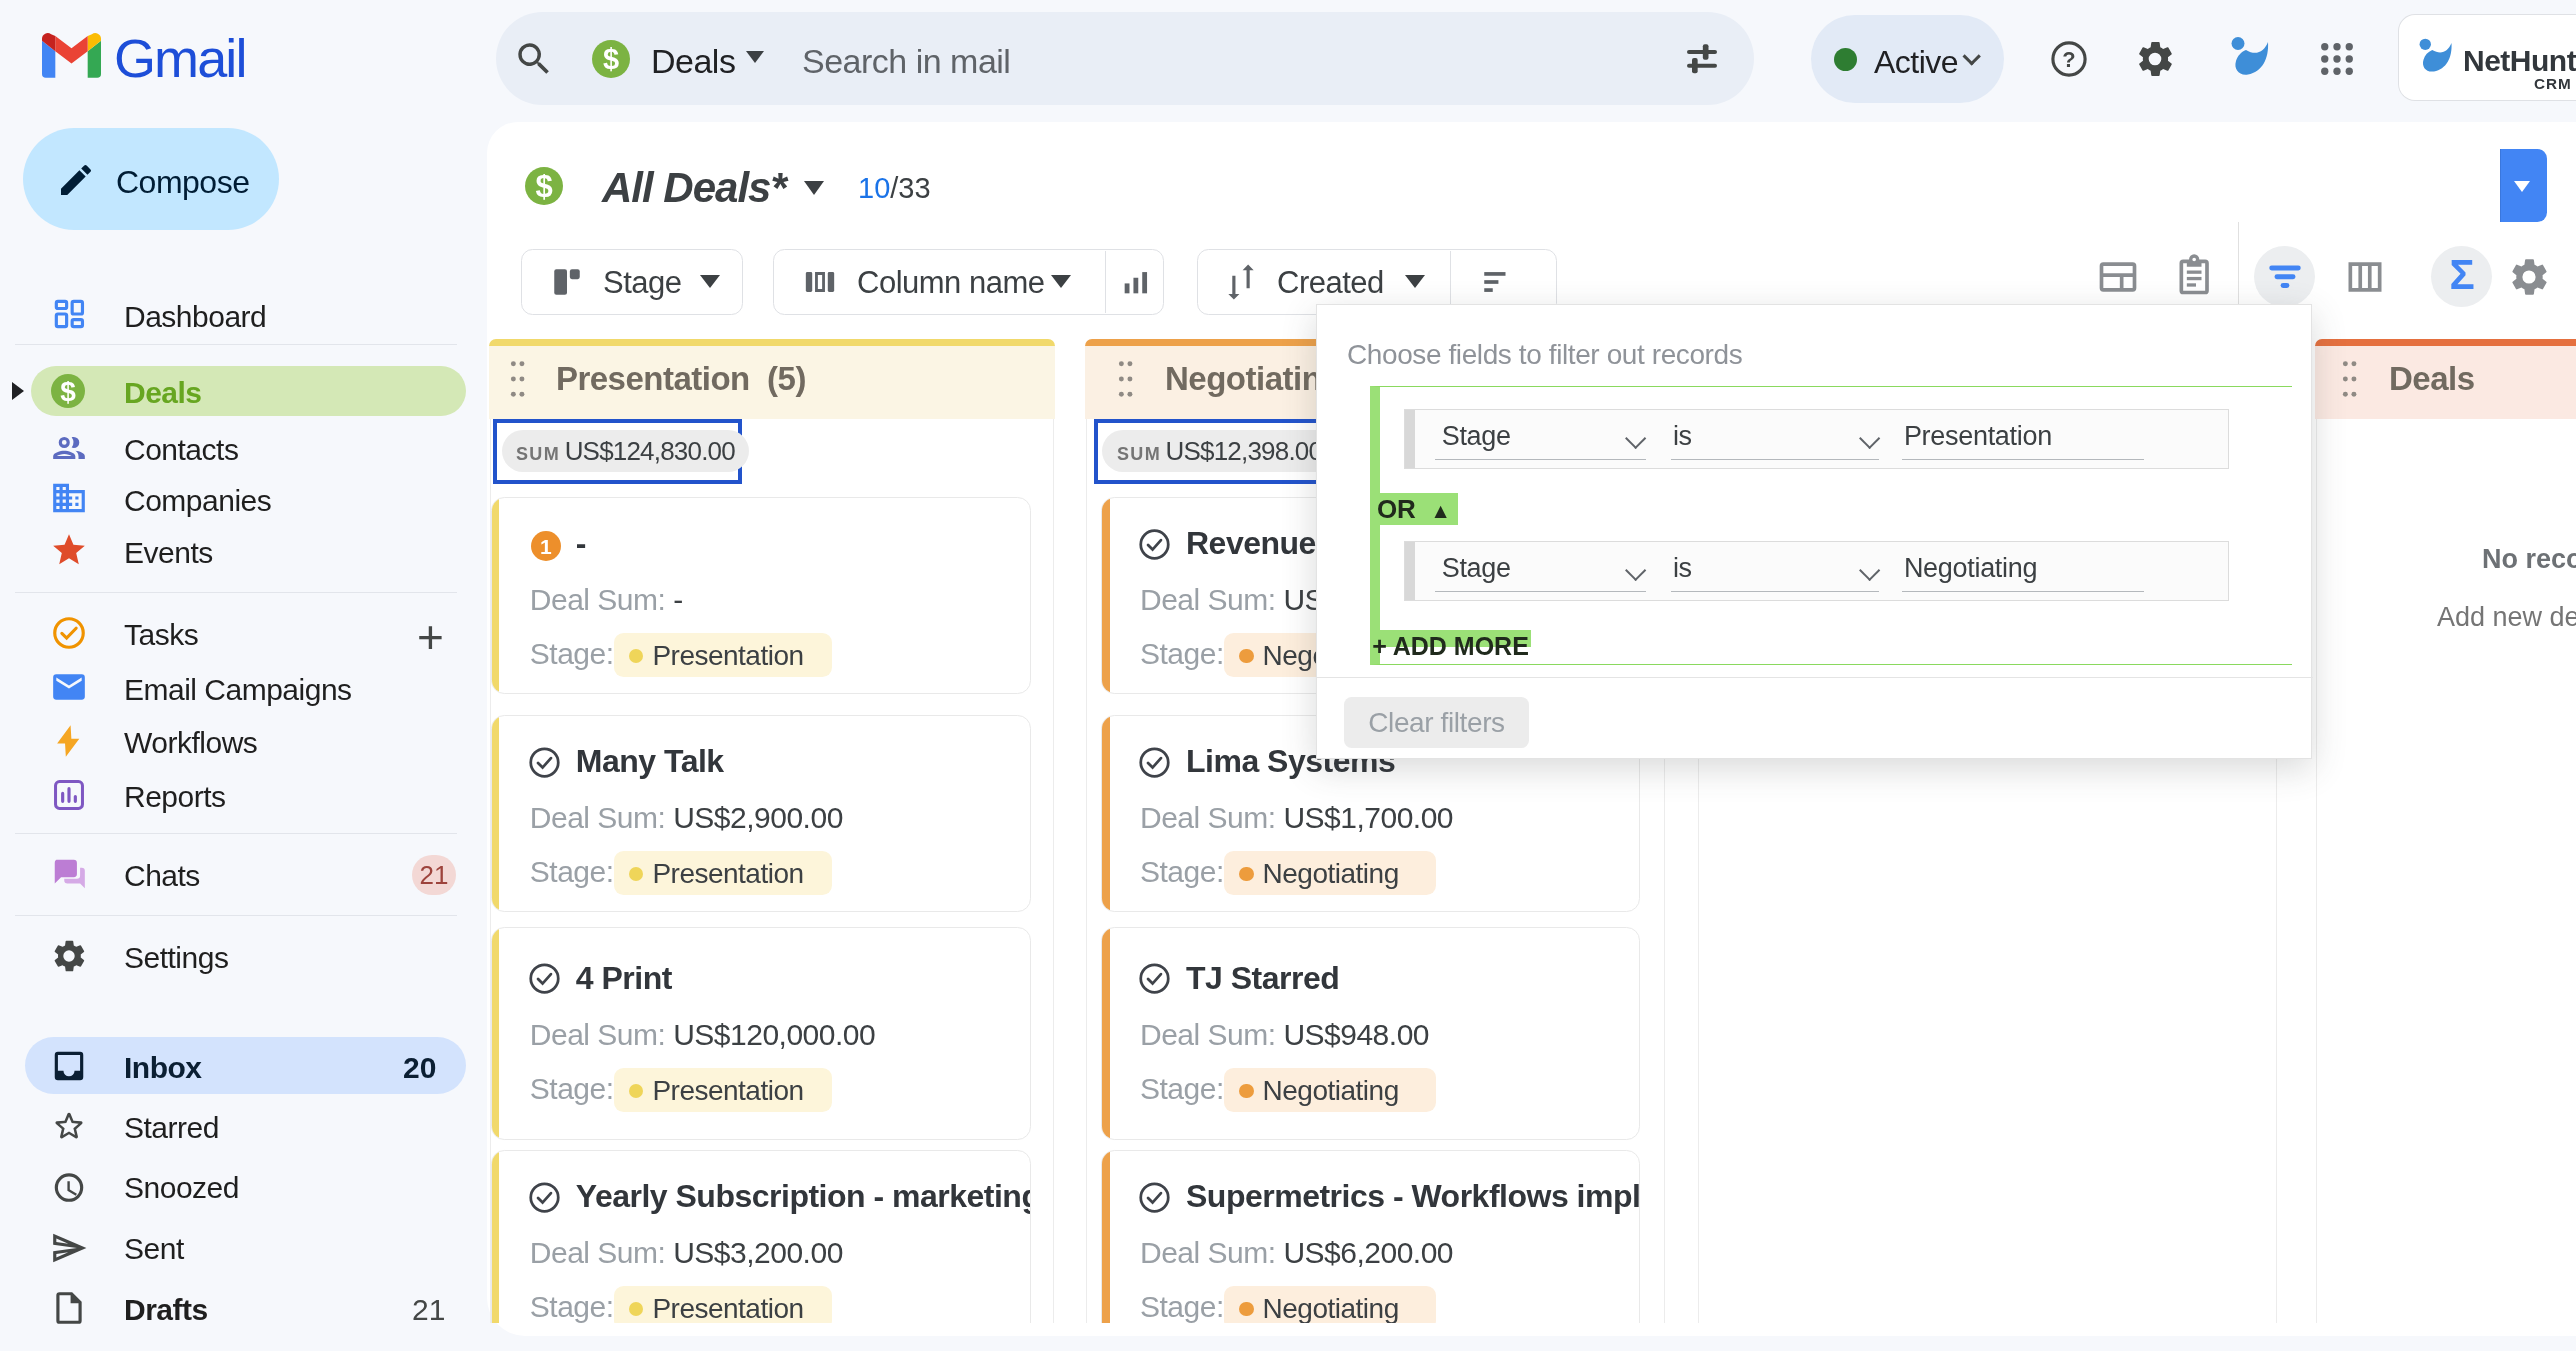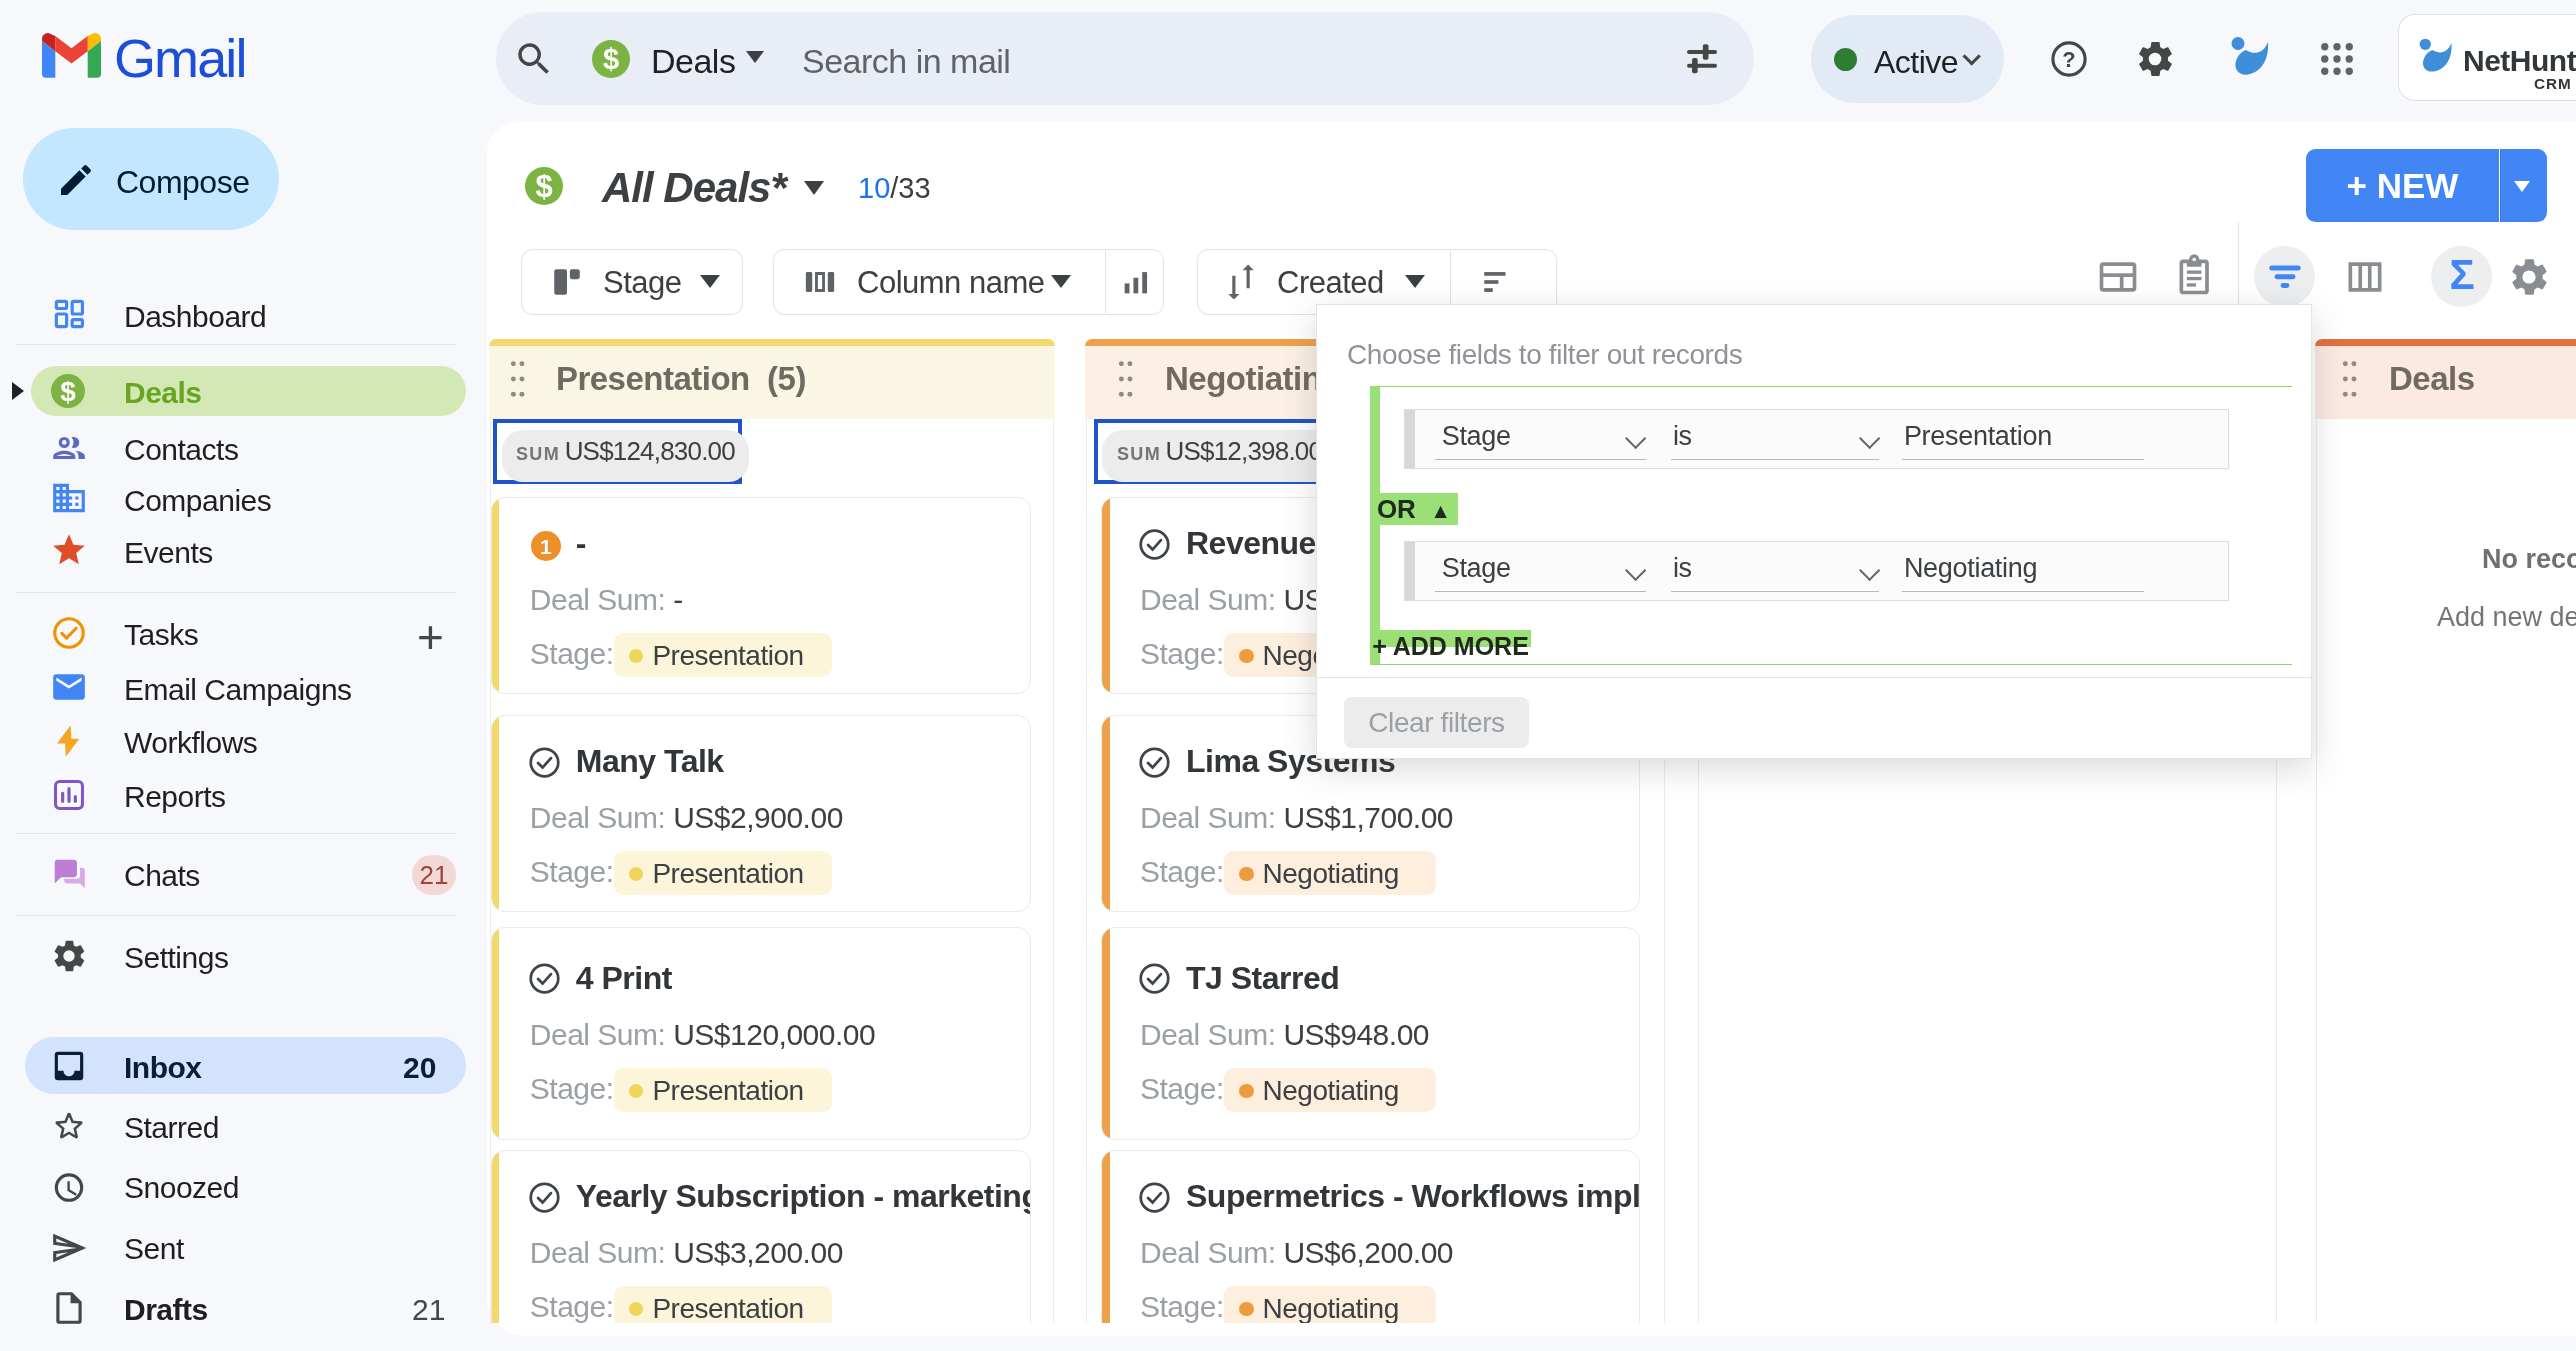--- a/index.html
+++ b/index.html
@@ -22,21 +22,21 @@
   .tlabel { position:absolute; font-size:31px; letter-spacing:-0.5px; color:#3c4043; white-space:nowrap; }
   .caret { width:0; height:0; border-left:10.5px solid transparent; border-right:10.5px solid transparent; border-top:13.4px solid #3c4043; display:inline-block; }
   
   .lanes { position:absolute; left:487px; top:339px; width:2089px; height:984px; overflow:hidden; }
   .lane { position:absolute; top:0; height:1014px; background:#fff; border:1.9px solid #ececec; border-top:none; border-radius:11.5px 11.5px 0 0; }
   .lanestrip { position:absolute; left:-1.9px; top:0; right:-1.9px; height:6.7px; border-radius:11.5px 11.5px 0 0; }
   .lanehead { position:absolute; left:-1.9px; top:6.7px; right:-1.9px; height:73px; }
   .lanetitle { position:absolute; top:21px; font-size:33px; letter-spacing:-0.5px; font-weight:bold; color:#716a60; white-space:nowrap; }
   .dots6 { position:absolute; width:15.3px; height:40px; }
   .sumbox { position:absolute; top:80px; height:65px; border:4.8px solid #2253cb; background:#fff; }
-  .sumpill { position:absolute; left:4.8px; top:6.7px; height:52px; border-radius:21px; background:#ececec; white-space:nowrap; }
+  .sumpill { position:absolute; left:4.8px; top:6.7px; height:42px; border-radius:21px; background:#ececec; white-space:nowrap; }
   .sumlbl { font-size:18px; font-weight:bold; color:#757575; letter-spacing:1.4px; }
   .sumamt { font-size:26px; letter-spacing:-0.8px; color:#3c4043; }
   .card { position:absolute; background:#fff; border:1.9px solid #e9e9e9; border-radius:13.4px; overflow:hidden; }
   .accent { position:absolute; left:0; top:0; bottom:0; width:7.7px; }
   .ctitle { position:absolute; font-size:32px; letter-spacing:-0.5px; font-weight:600; color:#32363b; white-space:nowrap; }
   .clabel { font-size:30px; letter-spacing:-0.5px; color:#9aa0a6; white-space:nowrap; }
   .cvalue { font-size:30px; letter-spacing:-0.5px; color:#3c4043; }
   .crow { position:absolute; white-space:nowrap; }
   .spill { position:absolute; height:44px; border-radius:9.6px; white-space:nowrap; }
   .sdot { display:inline-block; width:14.4px; height:14.4px; border-radius:50%; vertical-align:1.9px; }
@@ -203,21 +203,20 @@
       <path d="M14 2H6a2 2 0 0 0-2 2v16a2 2 0 0 0 2 2h12a2 2 0 0 0 2-2V8l-6-6zm4 18H6V4h7v5h5v11z"></path>
     </svg>
   <div class="si" style="top:1293px;font-weight:bold">Drafts</div>
   <div class="abs" style="left:412px;top:1293px;font-size:30px;color:#444746">21</div>
 
   <div class="abs" style="left:525px;top:167px;width:38px;height:38px;border-radius:50%;background:#7cb342"></div>
   <div class="abs" style="left:525px;top:167px;width:38px;height:38px;font-size:31px;font-weight:bold;color:#fff;text-align:center;line-height:40px">$</div>
   <div class="abs" style="left:602px;top:164px;font-size:42px;font-style:italic;font-weight:bold;color:#3c4043;letter-spacing:-1px">All Deals*</div>
   <div class="abs caret" style="left:804px;top:181px;border-top-width:14.4px;border-left-width:10.5px;border-right-width:10.5px"></div>
   <div class="abs" style="left:858px;top:172px;font-size:29px"><span style="color:#1a73e8">10</span><span style="color:#3c4043">/33</span></div>
-  <div class="abs" style="left:2306px;top:149px;width:193px;height:73px;background:#4285f4;border-radius:9.6px 0 0 9.6px;color:#fff;font-size:35px;font-weight:bold;text-align:center;line-height:73px">+ NEW</div>
   <div class="abs" style="left:2500px;top:149px;width:47px;height:73px;background:#4285f4;border-left:1.9px solid #3a77dd;border-radius:0 9.6px 9.6px 0"></div>
   <div class="abs caret" style="left:2514px;top:181px;border-top-color:#fff;border-top-width:11.5px;border-left-width:8.6px;border-right-width:8.6px"></div>
 
   <div class="tbtn" style="left:521px;width:222px"></div>
   <svg class="abs" style="left:549px;top:265px" width="36" height="34" viewBox="0 0 24 24" fill="#5f6368">
       <rect x="3" y="3" width="9" height="18" rx="1.5"></rect>
       <rect x="14" y="3" width="7" height="7" rx="1.5"></rect>
     </svg>
   <div class="tlabel" style="left:603px;top:265px">Stage</div>
   <div class="abs caret" style="left:700px;top:275px"></div>

